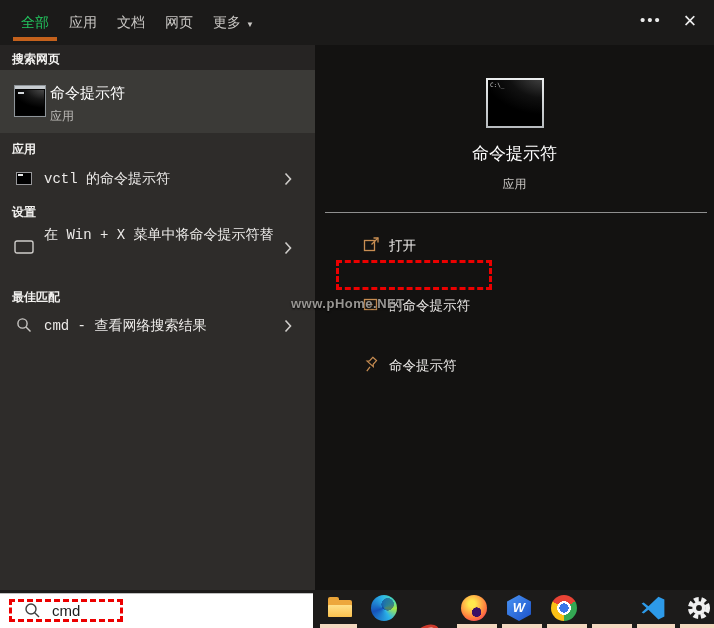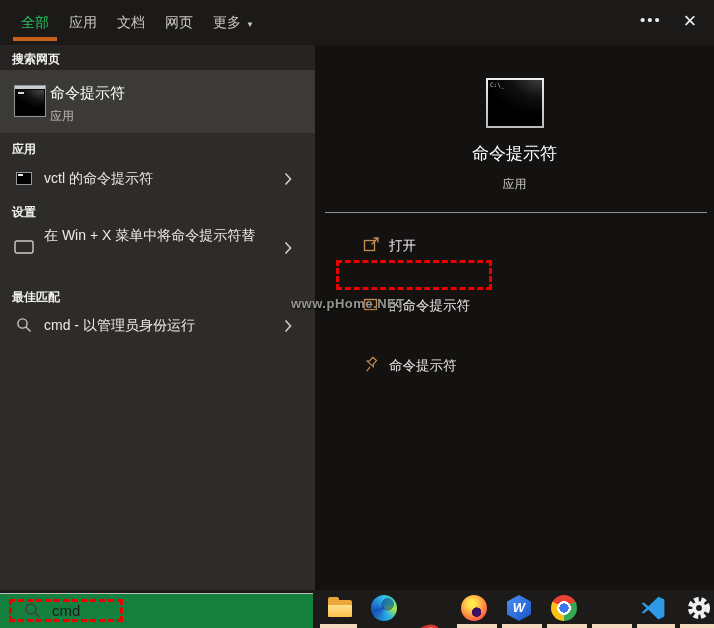--- a/index.html
+++ b/index.html
@@ -31,21 +31,21 @@
   .bm-title{position:absolute;left:50px;top:14px;font-size:15px;color:#ffffff;}
   .bm-sub{position:absolute;left:50px;top:38px;font-size:12px;color:#bdbbb8;}
 
   .cmdicon32{position:absolute;left:14px;top:15px;width:32px;height:32px;background:#050505;
              border:1px solid #8f959a;box-sizing:border-box;}
   .cmdicon32 .tbar{height:3px;background:#c7ccd0;}
   .cmdicon32 .gloss{position:absolute;left:1px;top:4px;right:1px;bottom:1px;
       background:radial-gradient(ellipse 150% 110% at 100% -10%,#555 0%,#151515 45%,#000 75%);}
   .cmdicon32 .pr{position:absolute;left:3px;top:6px;width:6px;height:2px;background:#d6dadd;}
 
-  .list-row{position:absolute;left:0;width:265px;}
+  .list-row{position:absolute;left:0;width:265px;font-family:Liberation Mono, monospace;}
   .row-apps{top:116px;height:36px;}
   .row-settings{top:178px;height:50px;}
   .row-web{top:264px;height:34px;}
   .row-label{position:absolute;left:44px;font-size:14px;color:#eceae8;white-space:nowrap;}
   .row-label.two-line{line-height:21px;}
   .chev{position:absolute;left:284px;}
 
   .cmdicon16{position:absolute;left:16px;top:11px;width:16px;height:13px;background:#000;
              border:1px solid #97979a;box-sizing:border-box;}
   .cmdicon16::after{content:"";position:absolute;left:1px;top:1px;width:5px;height:2px;background:#e8e8e8;}
@@ -70,21 +70,21 @@
   .watermark{position:absolute;left:291px;top:296px;font-size:13px;font-weight:bold;color:#979592;
              letter-spacing:.5px;z-index:6;text-shadow:0 1px 2px #000;text-align:center;}
 
   
   .hl{position:absolute;border:3px dashed #ec0000;z-index:7;}
   .hl-admin{left:336px;top:260px;width:150px;height:24px;}
   .hl-search{left:9px;top:599px;width:108px;height:17px;}
 
   
   .taskbar{position:absolute;left:0;top:590px;width:714px;height:38px;background:#1c1b1a;}
-  .searchbox{position:absolute;left:0;top:3px;width:313px;height:35px;background:#15803d;
+  .searchbox{position:absolute;left:0;top:3px;width:313px;height:35px;background:#ffffff;
              border-top:1px solid #bfbfbf;box-sizing:border-box;}
   .searchbox .mag{position:absolute;left:24px;top:8px;}
   .search-text{position:absolute;left:52px;top:8px;font-size:15px;color:#1c1c1c;}
 
   .ticon{position:absolute;top:5px;width:26px;height:26px;}
   .t0{left:327px;} .t1{left:371px;} .t2{left:416px;} .t3{left:461px;} .t4{left:506px;}
   .t5{left:551px;} .t7{left:640px;} .t8{left:686px;}
 
   .tind{position:absolute;top:34px;height:4px;background:#f3d8c0;}
   .i0{left:320px;width:37px;} .i1{left:457px;width:40px;} .i2{left:502px;width:40px;}
@@ -185,21 +185,21 @@
     </div>
 
     <div class="sec-hdr hdr-web">最佳匹配</div>
     <div class="list-row row-web">
       <span style="position:absolute;left:16px;top:8px;">
         <svg width="16" height="16" viewBox="0 0 16 16">
             <circle cx="6.5" cy="6.5" r="4.6" fill="none" stroke="#c9c7c4" stroke-width="1.4"></circle>
             <line x1="10" y1="10" x2="14.5" y2="14.5" stroke="#c9c7c4" stroke-width="1.4"></line>
           </svg>
       </span>
-      <div class="row-label" style="top:8px;">cmd - 以管理员身份运行</div>
+      <div class="row-label" style="top:8px;">cmd - 查看网络搜索结果</div>
       <span class="chev" style="top:10px;">
         <svg width="8" height="14" viewBox="0 0 8 14">
             <polyline points="1.5,1.5 6.5,7 1.5,12.5" fill="none" stroke="#cfcdca" stroke-width="1.6"></polyline>
           </svg>
       </span>
     </div>
   </div>
 
   <div class="right-panel">
     <div class="cmdicon58">

